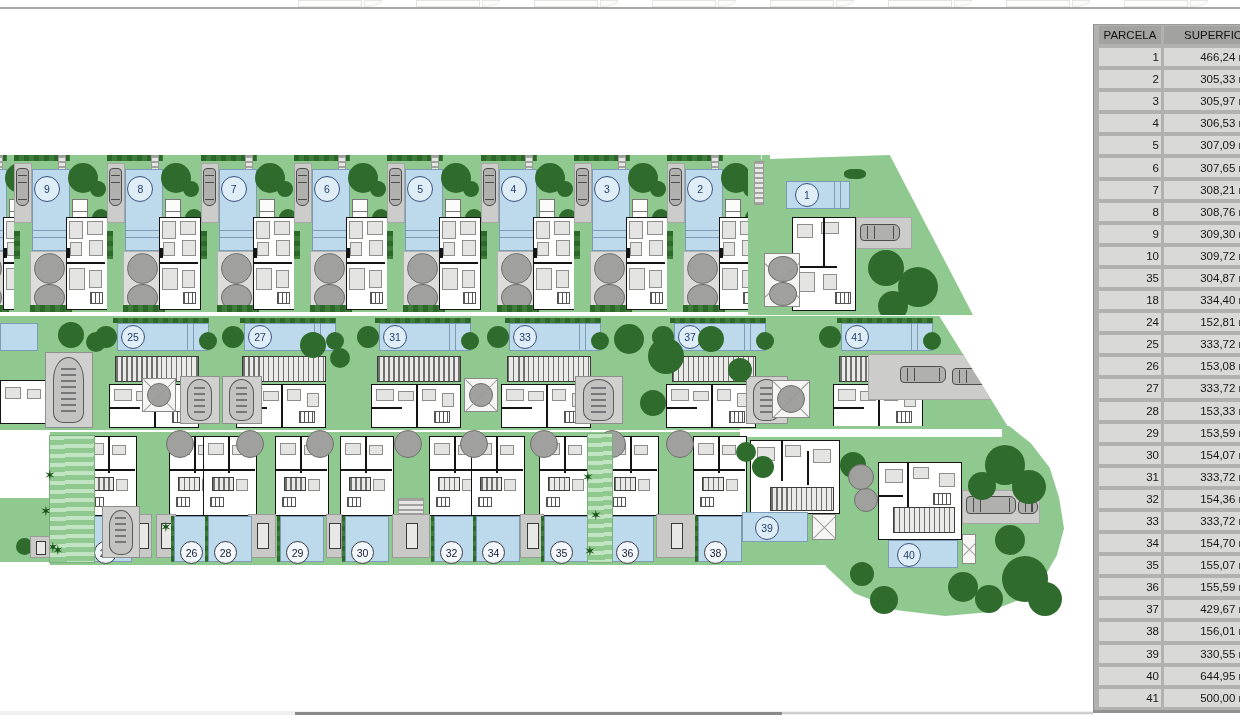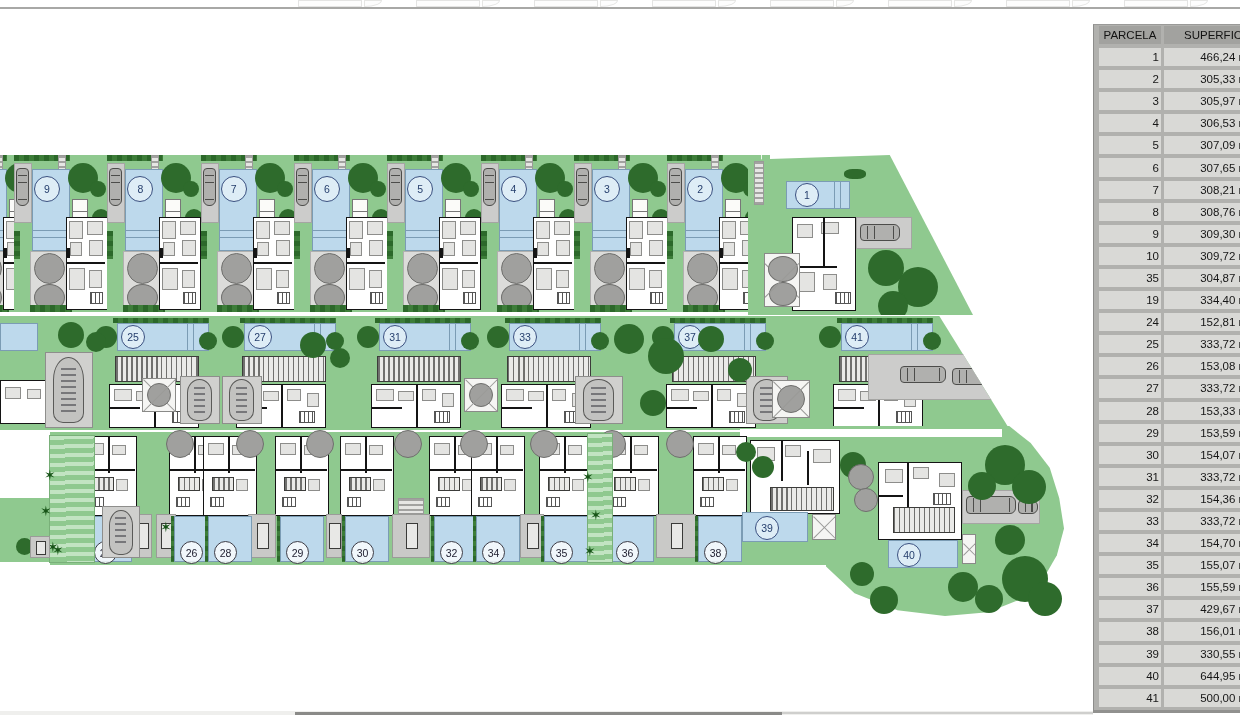--- a/index.html
+++ b/index.html
@@ -823,21 +823,21 @@
       </div>
       <div class="trow">
         <div class="tc parc">10</div>
         <div class="tc sup">309,72 m²</div>
       </div>
       <div class="trow">
         <div class="tc parc">35</div>
         <div class="tc sup">304,87 m²</div>
       </div>
       <div class="trow">
-        <div class="tc parc">19</div>
+        <div class="tc parc">18</div>
         <div class="tc sup">334,40 m²</div>
       </div>
       <div class="trow">
         <div class="tc parc">24</div>
         <div class="tc sup">152,81 m²</div>
       </div>
       <div class="trow">
         <div class="tc parc">25</div>
         <div class="tc sup">333,72 m²</div>
       </div>

